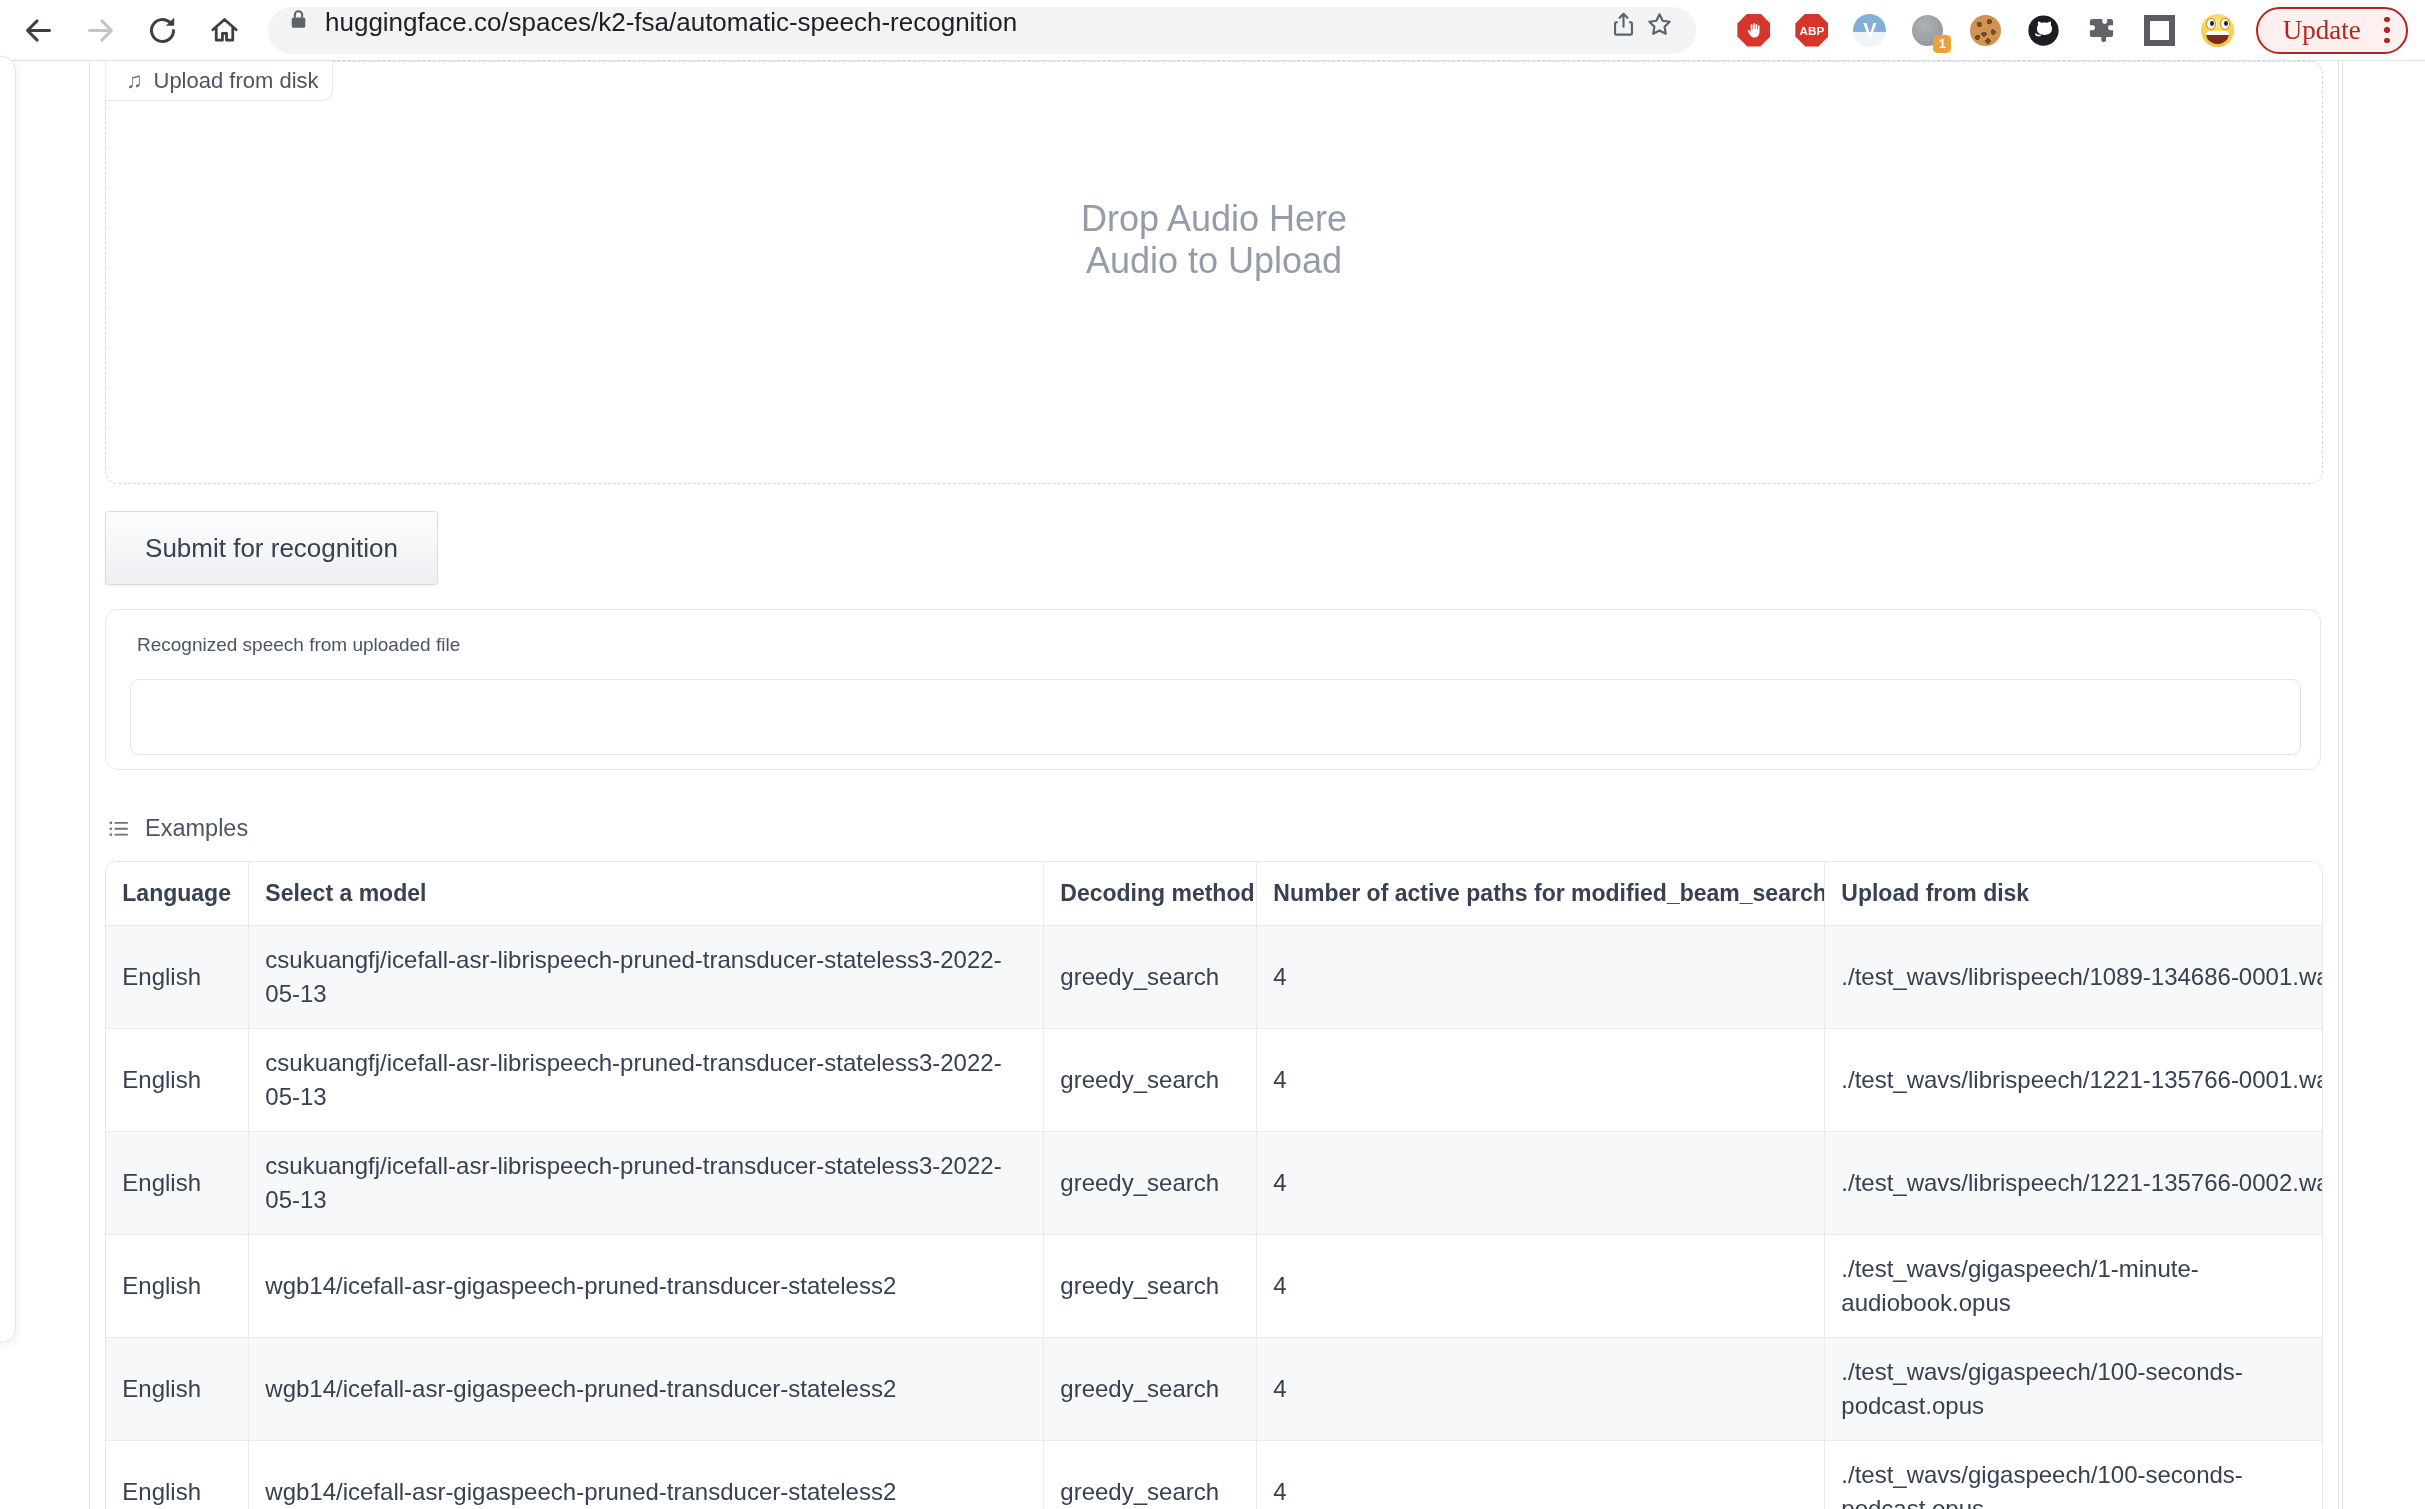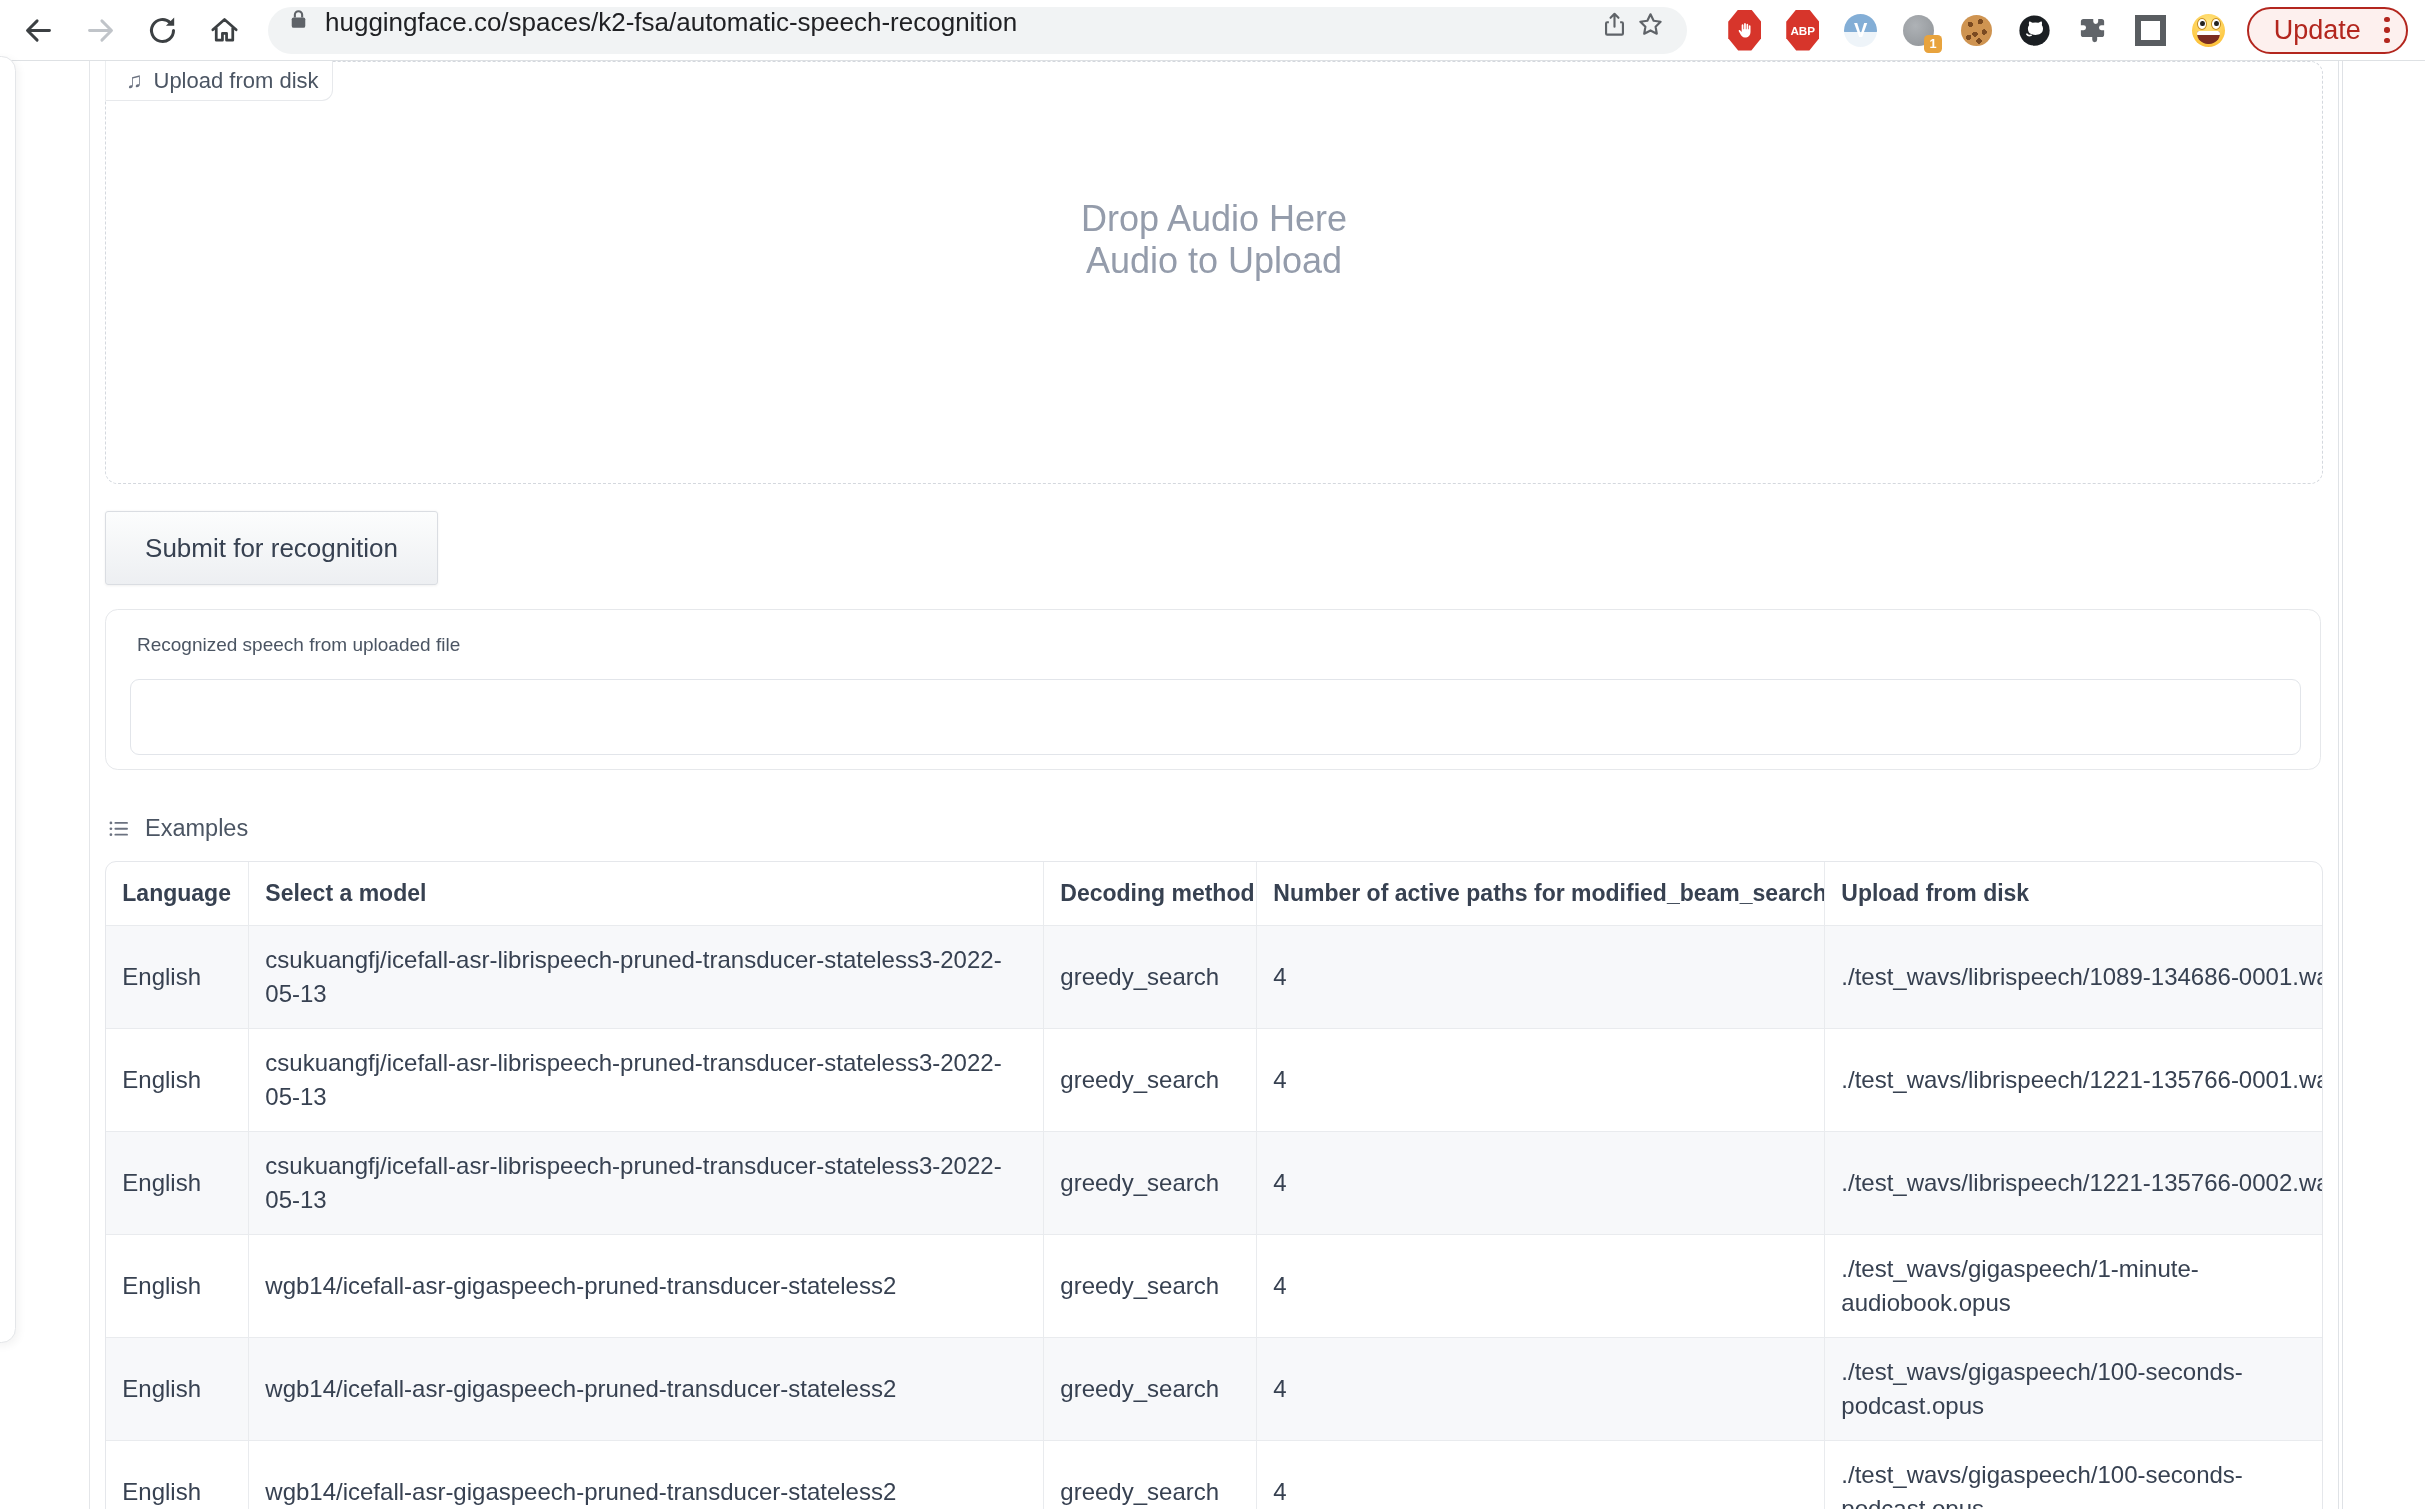--- a/index.html
+++ b/index.html
@@ -15,21 +15,21 @@
   .nav-btn + .nav-btn { margin-left:22px; }
   .omnibox { height:47px; background:#f1f3f4; border-radius:25px; flex:1 1 auto;
              margin:0 18px 0 23.5px; display:flex; padding:0 18px; min-width:0; }
   .omnibox .url { font-size:26px; color:#202124; margin-left:14.5px; flex:1 1 auto;
                   white-space:nowrap; overflow:hidden; }
   .omni-ic { width:36px; height:36px; display:flex; align-items:center; justify-content:center; flex:0 0 auto; }
   .ext-bar { display:flex; align-items:center; flex:0 0 auto; }
   .ext { width:36px; height:36px; margin-left:22px; display:flex; align-items:center;
          justify-content:center; position:relative; flex:0 0 auto; }
 
-  .octagon { width:33px; height:41px; background:#d7352b; color:#fff;
+  .octagon { width:33px; height:33px; background:#d7352b; color:#fff;
              clip-path:polygon(30% 0,70% 0,100% 30%,100% 70%,70% 100%,30% 100%,0 70%,0 30%);
              display:flex; align-items:center; justify-content:center; }
   .abp { font-size:11.7px; font-weight:bold; letter-spacing:0; }
   .v-circle { width:33px; height:33px; border-radius:50%;
               background:linear-gradient(180deg,#83aed6 0 54%,#eef4f9 54%);
               display:flex; align-items:center; justify-content:center;
               color:#fff; font-weight:bold; font-size:20px; }
   .gray-circle { width:31px; height:31px; border-radius:50%;
                  background:radial-gradient(circle at 40% 35%,#aeb2b6,#8e9296); }
   .badge-1 { position:absolute; right:-5.4px; bottom:-5.4px; width:18px; height:18px;
@@ -47,21 +47,21 @@
           background:radial-gradient(circle at 50% 30%,#ffe788,#fec843 70%,#f5a623); }
   .face .eye { position:absolute; top:4.5px; width:10px; height:11.7px; background:#fff;
                border:0.9px solid #c78d1d; border-radius:50%; }
   .face .eye i { position:absolute; left:2.7px; top:1.8px; width:4.5px; height:5.4px; background:#222; border-radius:50%; display:block;}
   .face .eye.l { left:4.5px; } .face .eye.r { right:4.5px; }
   .face .mouth { position:absolute; left:4.5px; bottom:2.7px; width:23.5px; height:12.7px;
                  background:#7b2c20; border-radius:2.7px 2.7px 12.7px 12.7px; overflow:hidden; }
   .face .mouth i { display:block; height:3.6px; background:#fff; }
   .update-pill { margin-left:20px; height:47px; border:2.7px solid #b3261e; border-radius:25px;
                  background:#fdf0ee; color:#b3261e; display:flex; align-items:center;
-                 padding:0 16.3px 0 25px; flex:0 0 auto; }
+                 padding:0 16.3px 0 25px; flex:0 0 auto;font-family:Liberation Serif, serif; }
   .update-pill .u-label { font-size:27px; }
   .update-pill .dots { display:flex; flex-direction:column; margin-left:23.5px; }
   .update-pill .dots i { width:5.4px; height:5.4px; border-radius:50%; background:#b3261e; margin:2.7px 0; display:block; }
 
   
   .left-sliver { position:absolute; left:-27px; top:56px; width:43px; height:1287px;
                  background:#fff; border:0.9px solid #e4e6e9; border-radius:14.5px;
                  box-shadow:2.7px 2.7px 9px rgba(0,0,0,.05); }
   .edge-left  { position:absolute; left:89px;  top:61px; height:1448px; border-left:0.9px solid #e4e6e9; }
   .edge-right { position:absolute; left:2338px; top:61px; height:1448px; width:4.5px;

